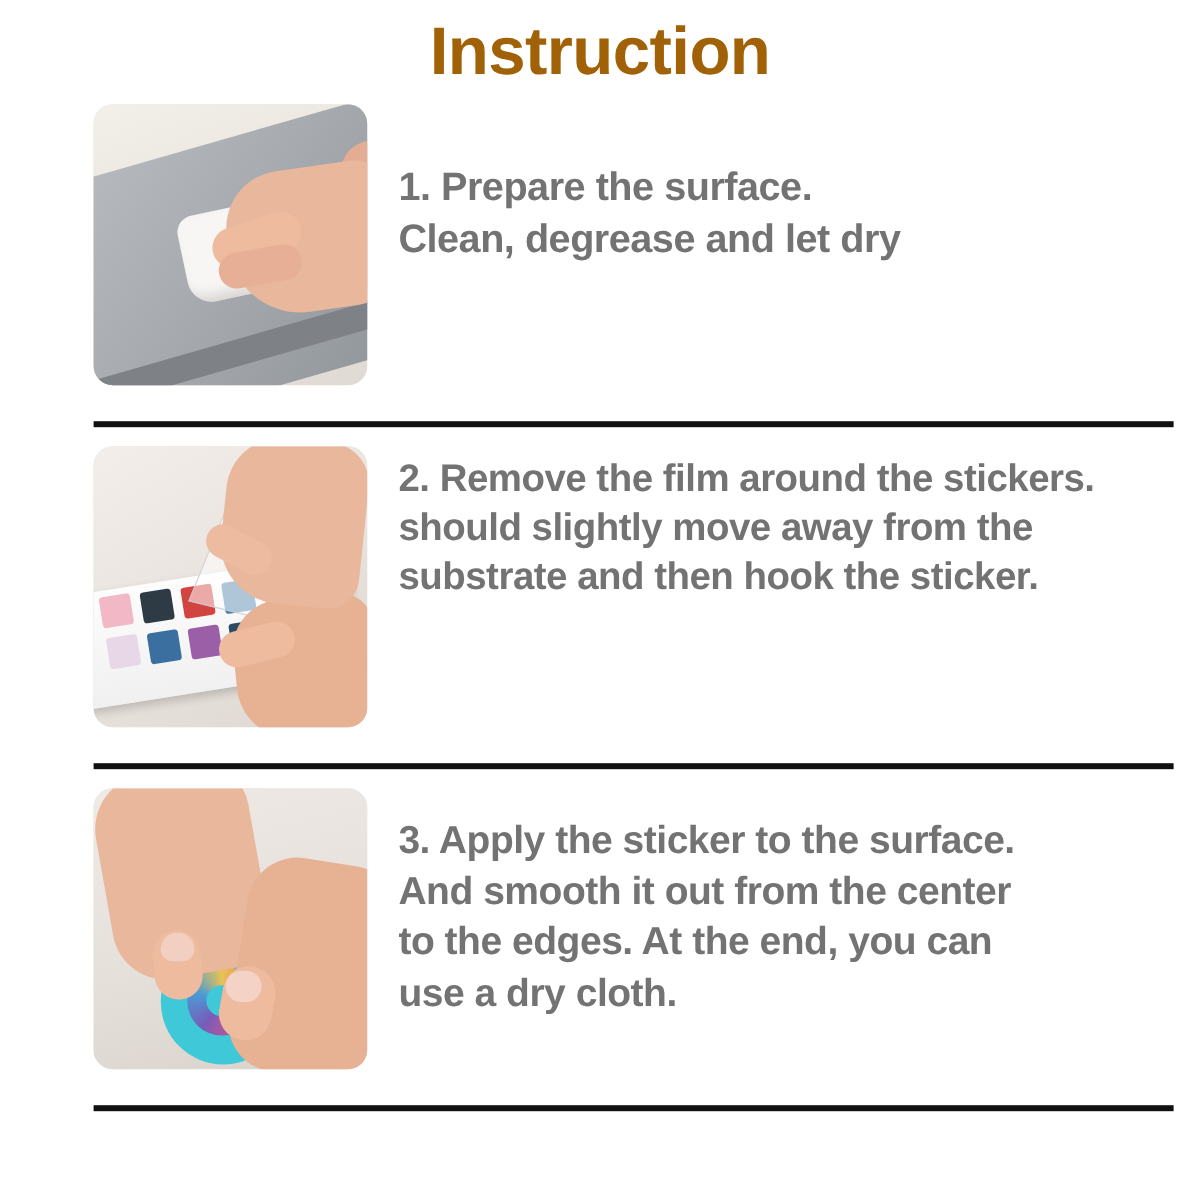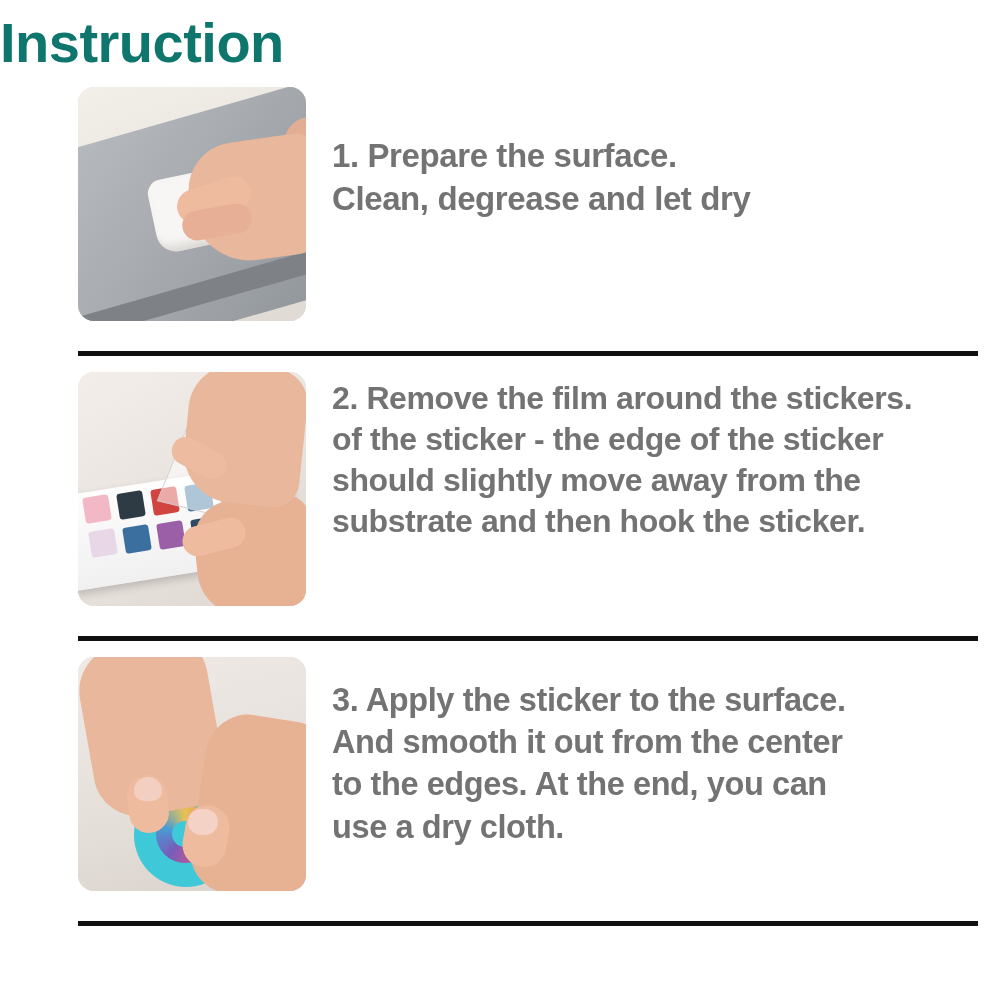--- a/index.html
+++ b/index.html
@@ -14,24 +14,24 @@
 
   .page {
     position: relative;
     width: 1000px;
     height: 1000px;
     background: #ffffff;
     overflow: hidden;
   }
 
   .title {
-    text-align: left;
+    text-align: center;
     font-size: 56px;
     font-weight: bold;
-    color: #0f766e;
+    color: #a16207;
     letter-spacing: -0.5px;
     padding-top: 14px;
     line-height: 1.05;
     font-family: "Liberation Sans", sans-serif;
   }
 
   .steps {
     padding: 0 0 0 0;
     margin-top: 8px;
   }
@@ -299,21 +299,20 @@
         <div class="p2-sticker" style="left:114px; top:146px; width:26px; height:26px; background:#2d4a63; transform:rotate(-9deg);"></div>
         <div class="p2-sticker" style="left:148px; top:142px; width:26px; height:26px; background:#7f8d99; transform:rotate(-9deg);"></div>
         <div class="p2-film"></div>
         <div class="p2-hand2"></div>
         <div class="p2-thumb"></div>
         <div class="p2-hand"></div>
         <div class="p2-finger"></div>
       </div>
       <div class="step-text">
         <div class="line">2. Remove the film around the stickers.</div>
-        <div class="line">of the sticker - the edge of the sticker</div>
         <div class="line">should slightly move away from the</div>
         <div class="line">substrate and then hook the sticker.</div>
       </div>
     </div>
 
     <div class="divider"></div>
 
     <div class="step step-3">
       <div class="photo">
         <div class="p3-bg"></div>

